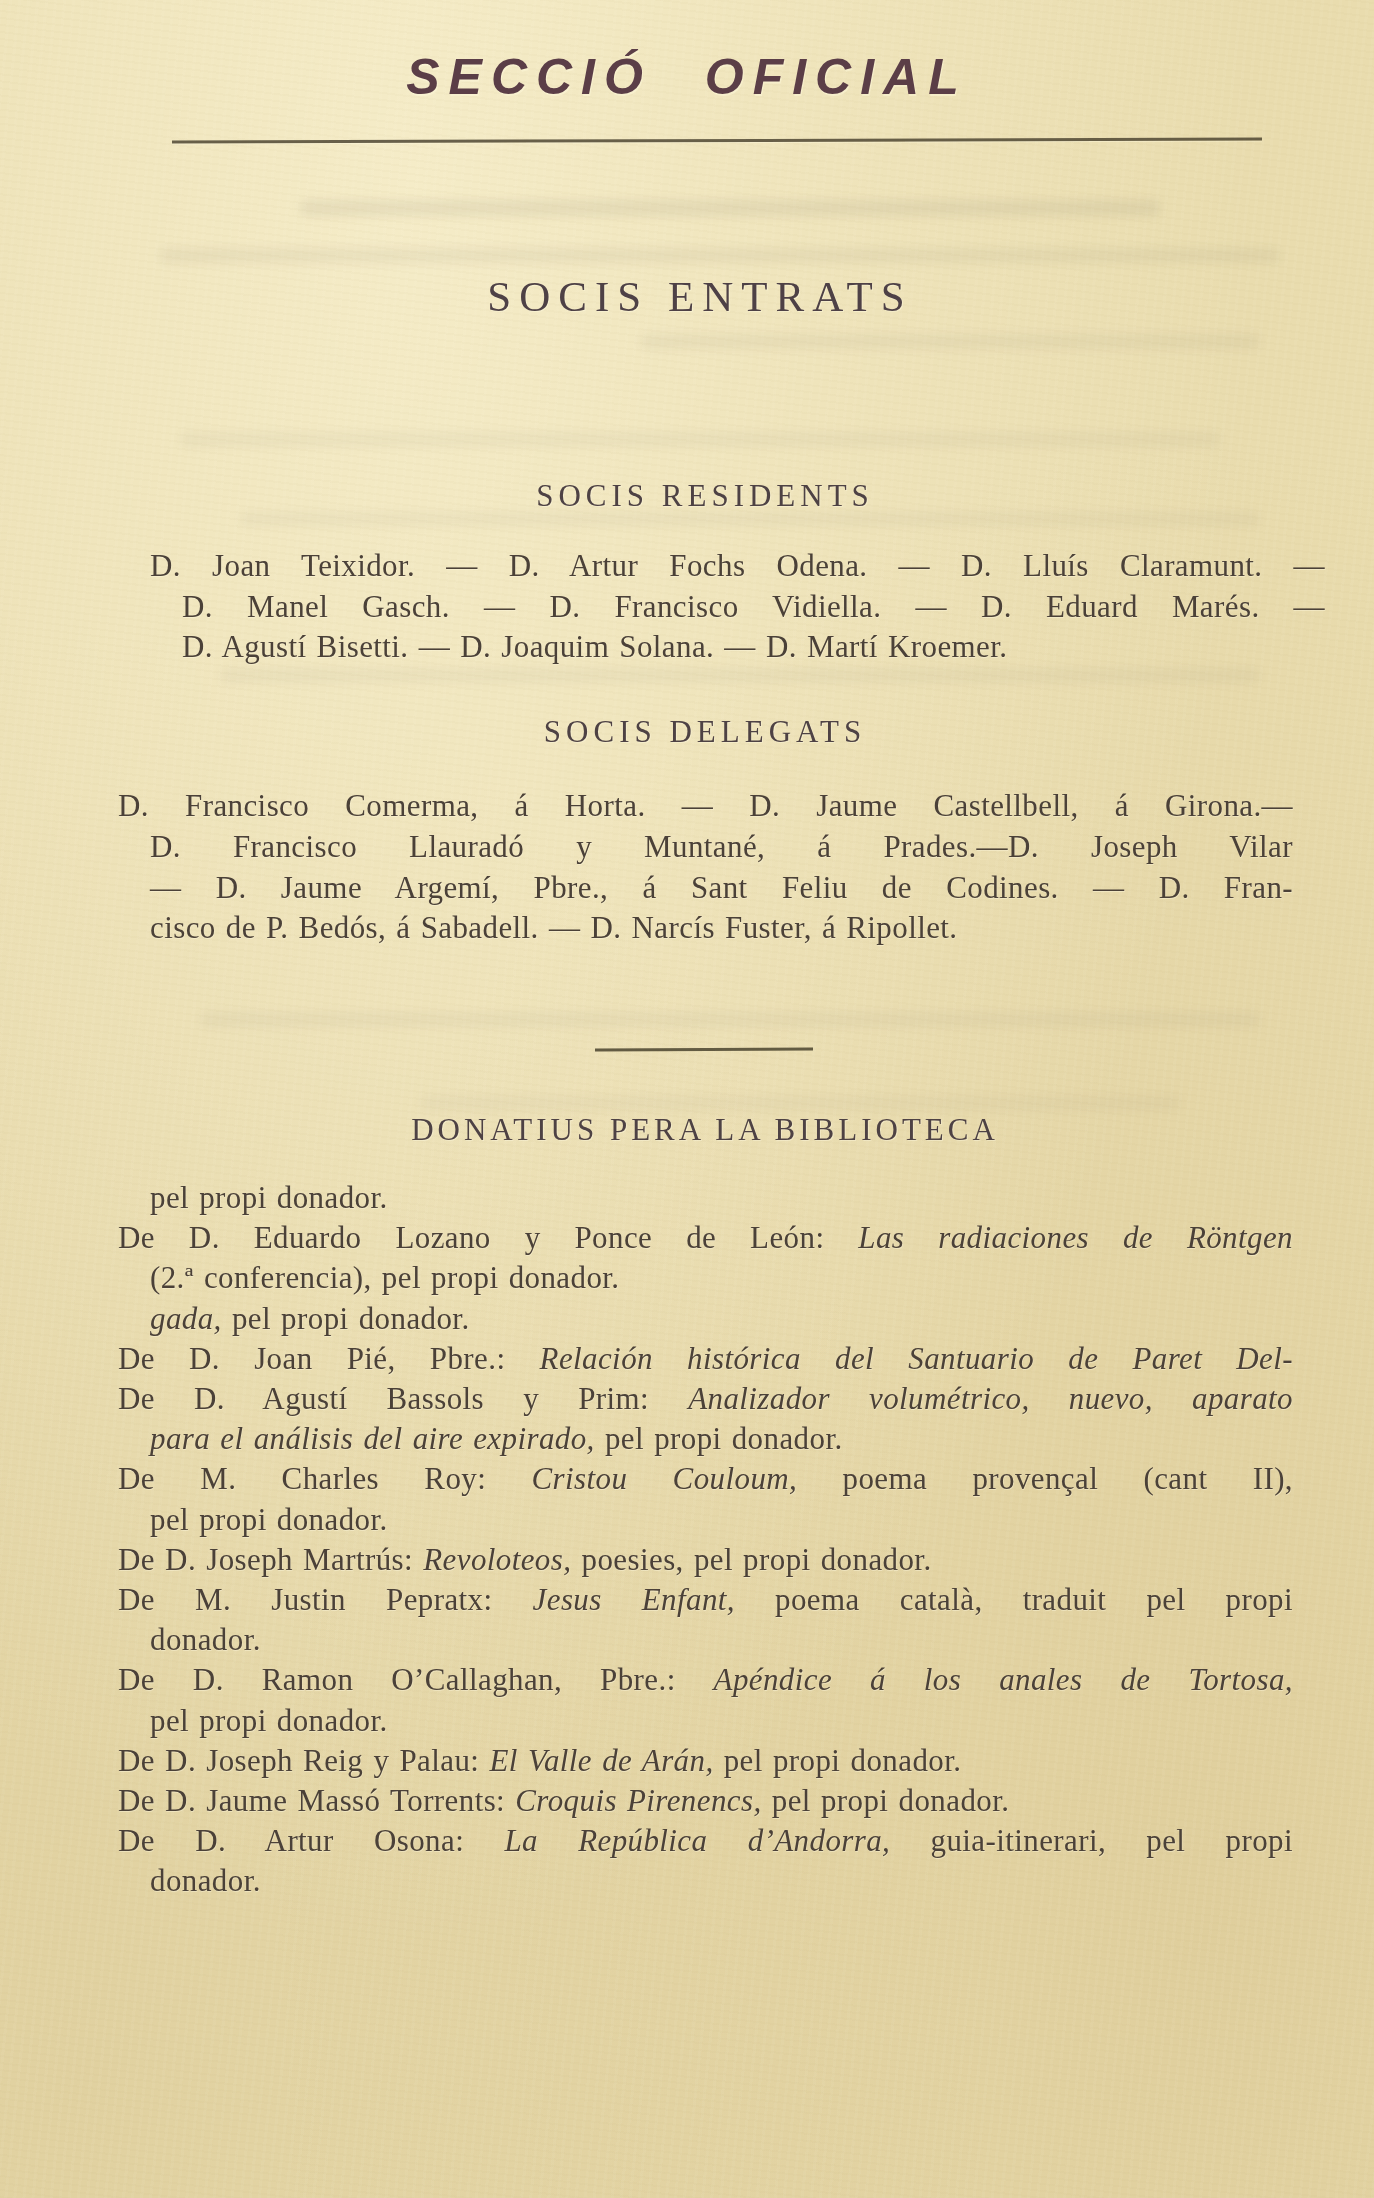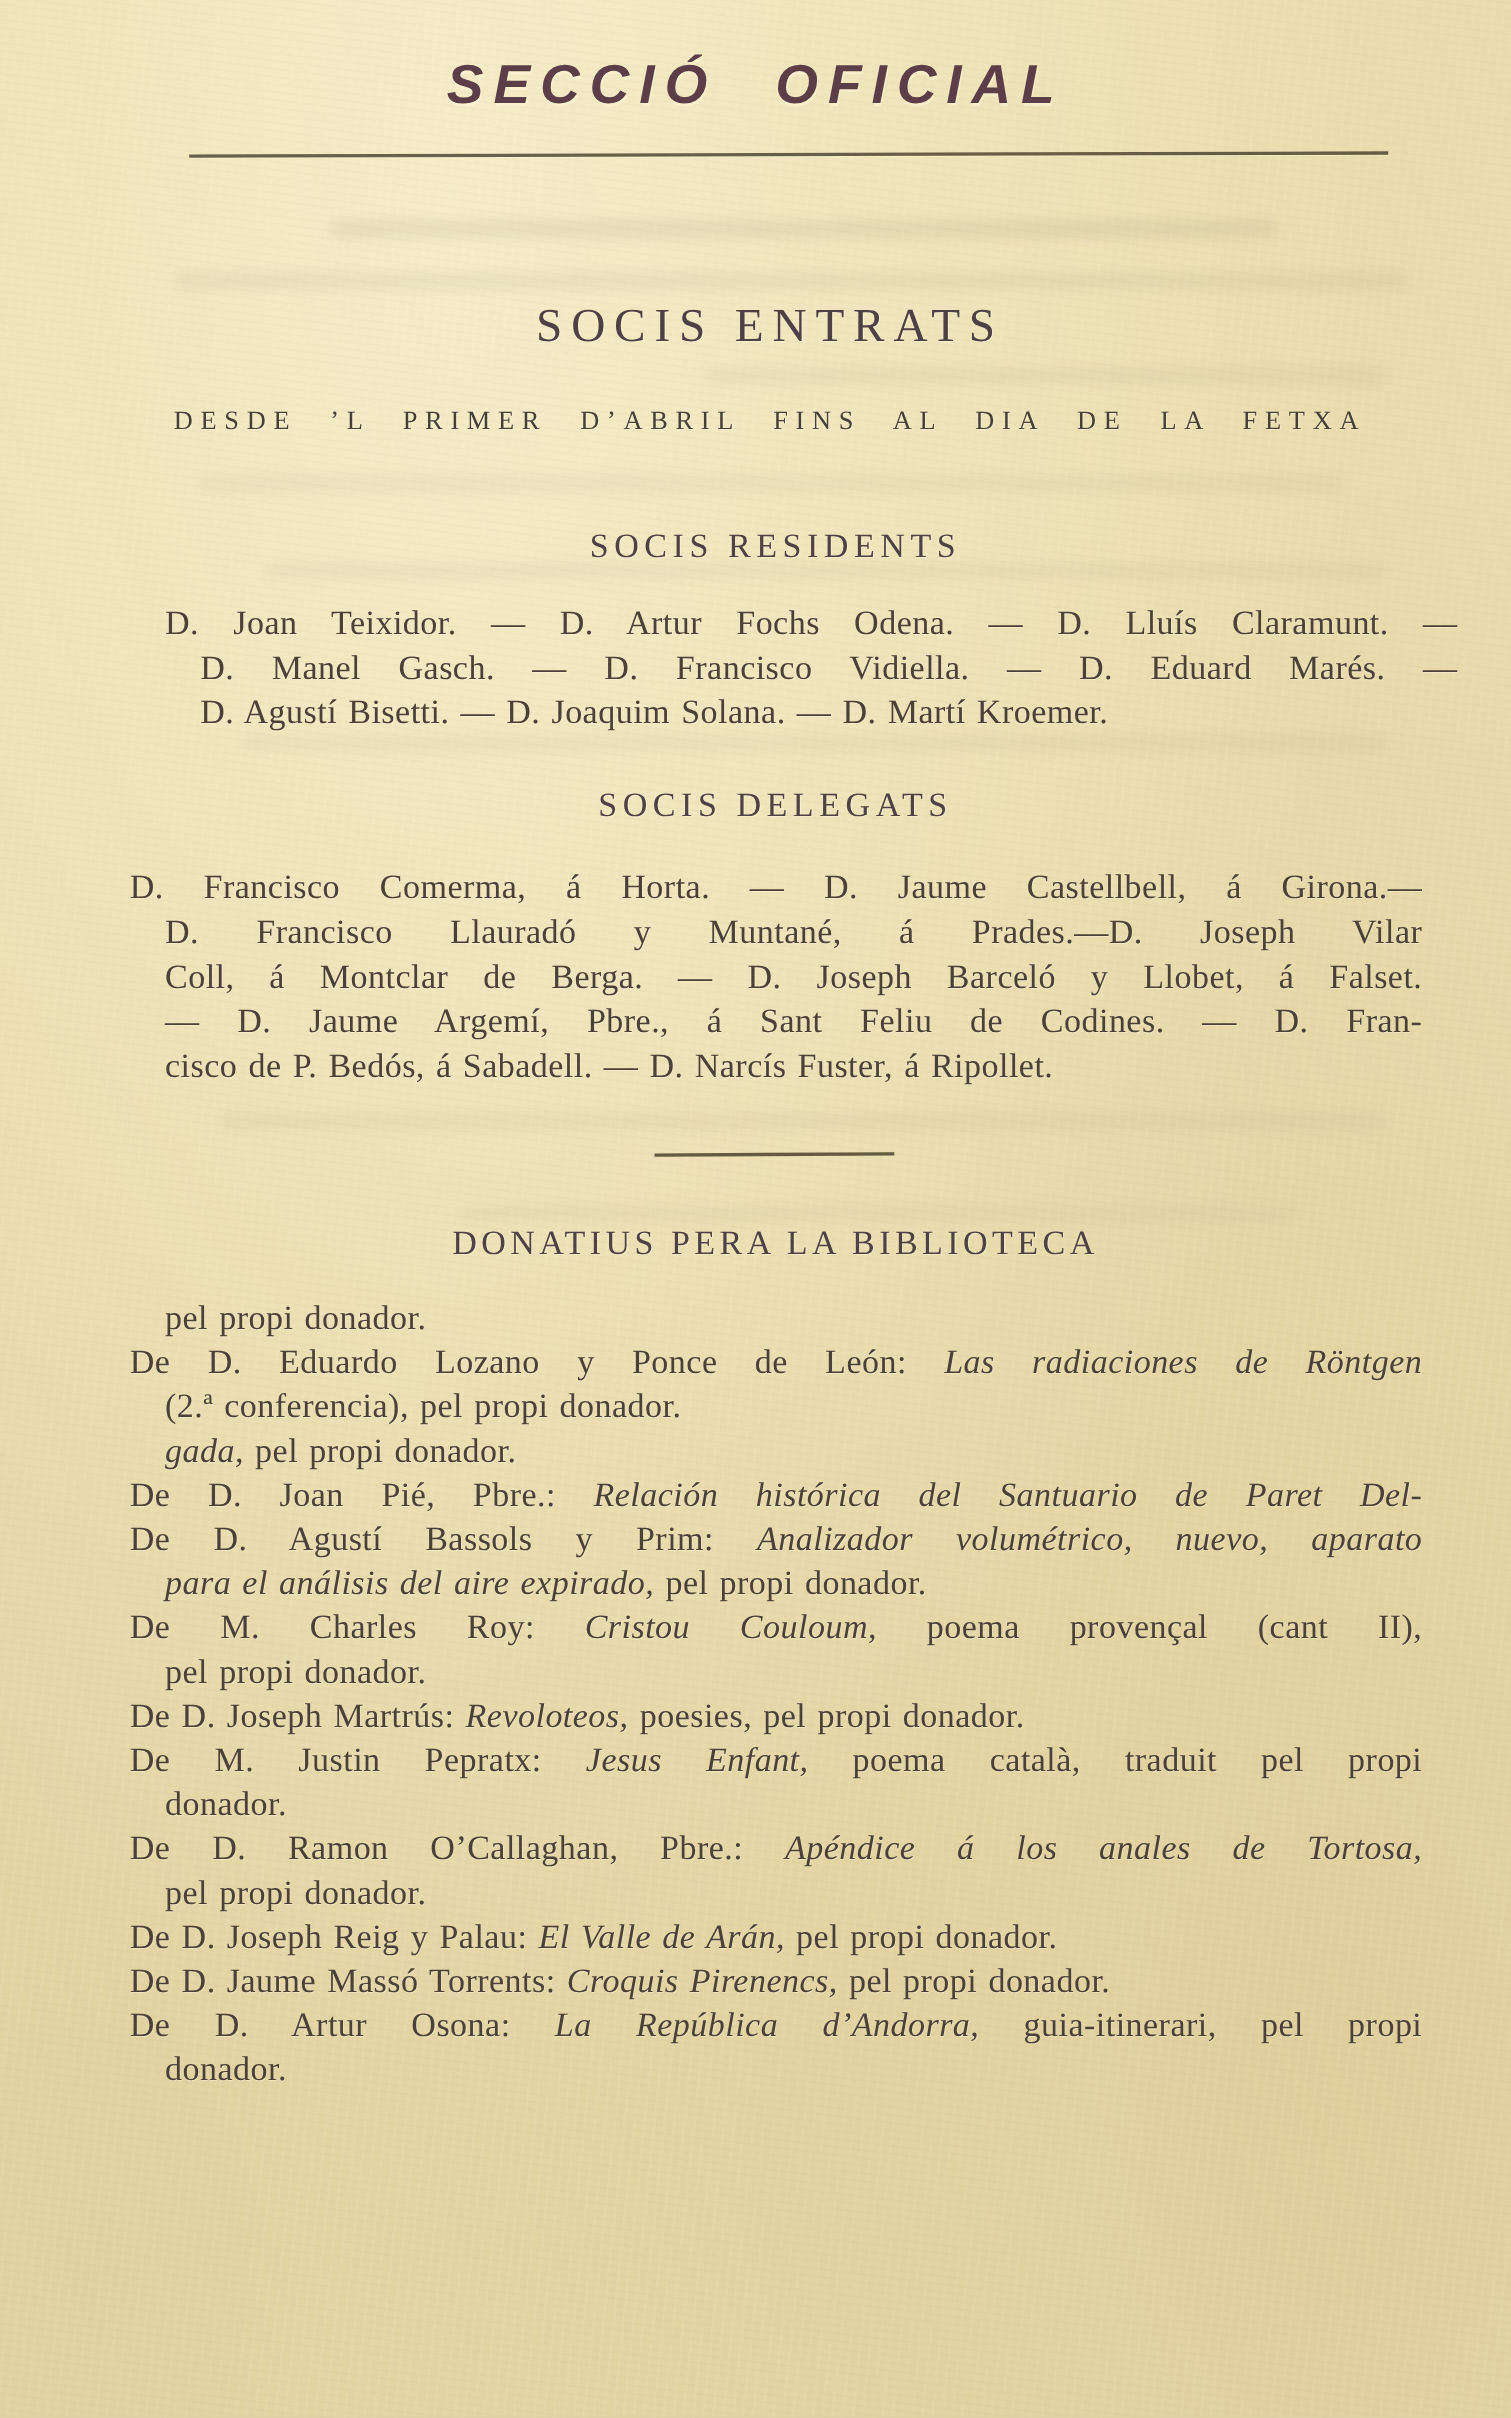--- a/index.html
+++ b/index.html
@@ -95,34 +95,32 @@
   <div class="ghost g4"></div>
   <div class="ghost g5"></div>
   <div class="ghost g6"></div>
   <div class="ghost g7"></div>
   <div class="ghost g8"></div>
 
   <div class="main-title">SECCIÓ OFICIAL</div>
   <div class="rule-main"></div>
 
   <div class="h-entrats">SOCIS ENTRATS</div>
-  <div class="h-sub">DESDE ’L PRIMER D’ABRIL FINS AL DIA DE LA FETXA</div>
 
   <div class="shead h-residents">SOCIS RESIDENTS</div>
   <div class="tblock b-residents">
       <div class="tline just"><span>D. Joan Teixidor. — D. Artur Fochs Odena. — D. Lluís Claramunt. —</span></div>
       <div class="tline just ind"><span>D. Manel Gasch. — D. Francisco Vidiella. — D. Eduard Marés. —</span></div>
       <div class="tline ind"><span>D. Agustí Bisetti. — D. Joaquim Solana. — D. Martí Kroemer.</span></div>
     </div>
 
   <div class="shead h-delegats">SOCIS DELEGATS</div>
   <div class="tblock b-delegats">
       <div class="tline just"><span>D. Francisco Comerma, á Horta. — D. Jaume Castellbell, á Girona.—</span></div>
       <div class="tline just ind"><span>D. Francisco Llauradó y Muntané, á Prades.—D. Joseph Vilar</span></div>
-      <div class="tline just ind"><span>Coll, á Montclar de Berga. — D. Joseph Barceló y Llobet, á Falset.</span></div>
       <div class="tline just ind"><span>— D. Jaume Argemí, Pbre., á Sant Feliu de Codines. — D. Fran-</span></div>
       <div class="tline ind"><span>cisco de P. Bedós, á Sabadell. — D. Narcís Fuster, á Ripollet.</span></div>
     </div>
 
   <div class="rule-small"></div>
 
   <div class="shead h-donatius">DONATIUS PERA LA BIBLIOTECA</div>
   <div class="tblock b-donations">
       <div>
         <div class="tline ind"><span>pel propi donador.</span></div>

